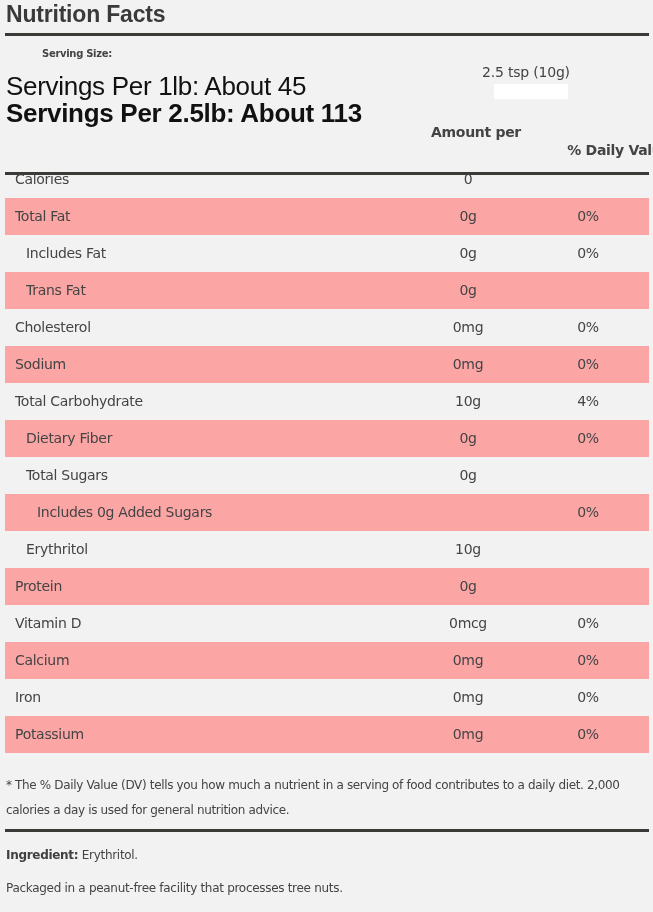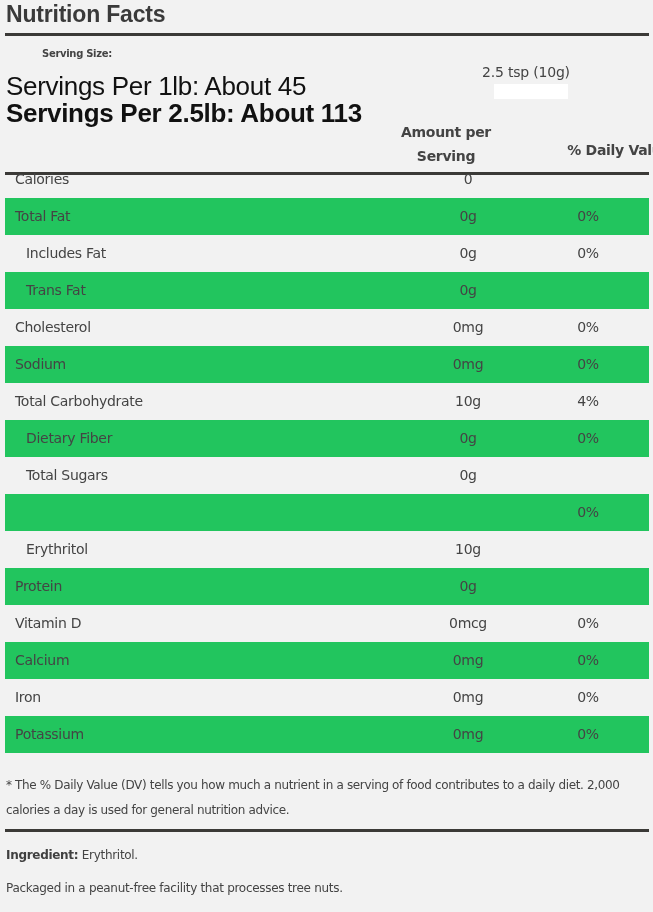--- a/index.html
+++ b/index.html
@@ -26,25 +26,25 @@
     .servings-per {
       position: absolute; left: 6px; font-family: "Liberation Sans", sans-serif;
       font-size: 26px; color: #111; letter-spacing: -0.3px;
     }
     .sp1 { top: 71px; }
     .sp2 { top: 98px; font-weight: bold; }
     .white-patch { position: absolute; left: 494px; top: 84px; width: 74px; height: 15px; background: #fff; }
     .col-head {
       position: absolute; font-size: 14px; font-weight: bold; color: #444; text-align: center; letter-spacing: -0.3px;
     }
-    .col-amount { left: 396px; top: 120px; width: 100px; line-height: 24px; }
+    .col-amount { left: 426px; top: 120px; width: 100px; line-height: 24px; }
     .col-dv { left: 559px; top: 132px; width: 120px; line-height: 20px; margin-top: 8px; }
     .rows { position: absolute; left: 5px; top: 161px; width: 644px; }
     .row { height: 37px; position: relative; font-size: 14px; color: #444; letter-spacing: -0.3px; }
-    .row.alt { background: #22c55e; }
+    .row.alt { background: #fca5a5; }
     .row .name { position: absolute; top: 10px; left: 10px; }
     .row.l1 .name { left: 21px; }
     .row.l2 .name { left: 32px; }
     .row .amt { position: absolute; top: 10px; left: 413px; width: 100px; text-align: center; }
     .row .dv { position: absolute; top: 10px; left: 533px; width: 100px; text-align: center; }
     .footnote {
       position: absolute; left: 6px; top: 773px; width: 645px;
       font-size: 12px; line-height: 25px; color: #444; letter-spacing: -0.35px;
     }
     .ingredient { position: absolute; left: 6px; top: 848px; font-size: 12px; color: #444; letter-spacing: -0.3px; }
@@ -58,21 +58,20 @@
 <div class="rule r1"></div>
 
 <div class="serving-label">Serving Size:</div>
 <div class="serving-value">2.5 tsp (10g)</div>
 <div class="servings-per sp1">Servings Per 1lb: About 45</div>
 <div class="servings-per sp2">Servings Per 2.5lb: About 113</div>
 <div class="white-patch"></div>
 
 <div class="col-head col-amount">
   <div>Amount per</div>
-  <div>Serving</div>
 </div>
 <div class="col-head col-dv">% Daily Value</div>
 
 <div class="rule r2"></div>
 
 <div class="rows">
   <div class="row">
     <span class="name">Calories</span>
     <span class="amt">0</span>
     <span class="dv"></span>
@@ -111,20 +110,21 @@
     <span class="name">Dietary Fiber</span>
     <span class="amt">0g</span>
     <span class="dv">0%</span>
   </div>
   <div class="row l1">
     <span class="name">Total Sugars</span>
     <span class="amt">0g</span>
     <span class="dv"></span>
   </div>
   <div class="row alt l2">
+    <span class="name">Includes 0g Added Sugars</span>
     <span class="amt"></span>
     <span class="dv">0%</span>
   </div>
   <div class="row l1">
     <span class="name">Erythritol</span>
     <span class="amt">10g</span>
     <span class="dv"></span>
   </div>
   <div class="row alt">
     <span class="name">Protein</span>

